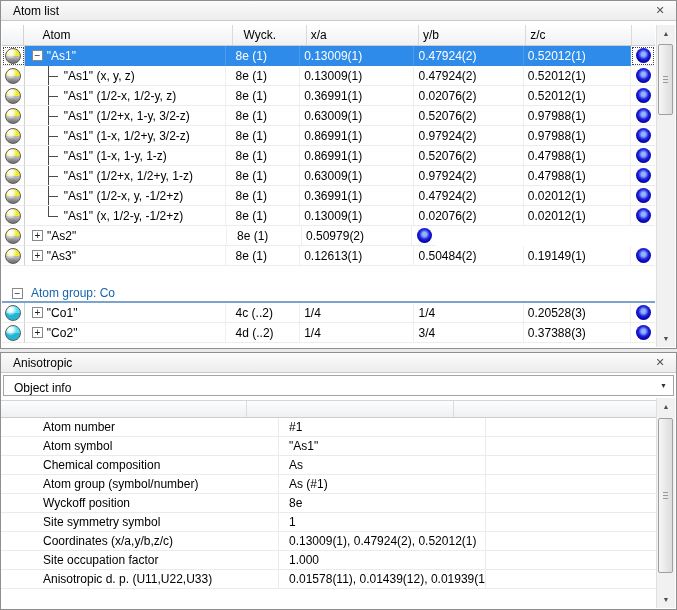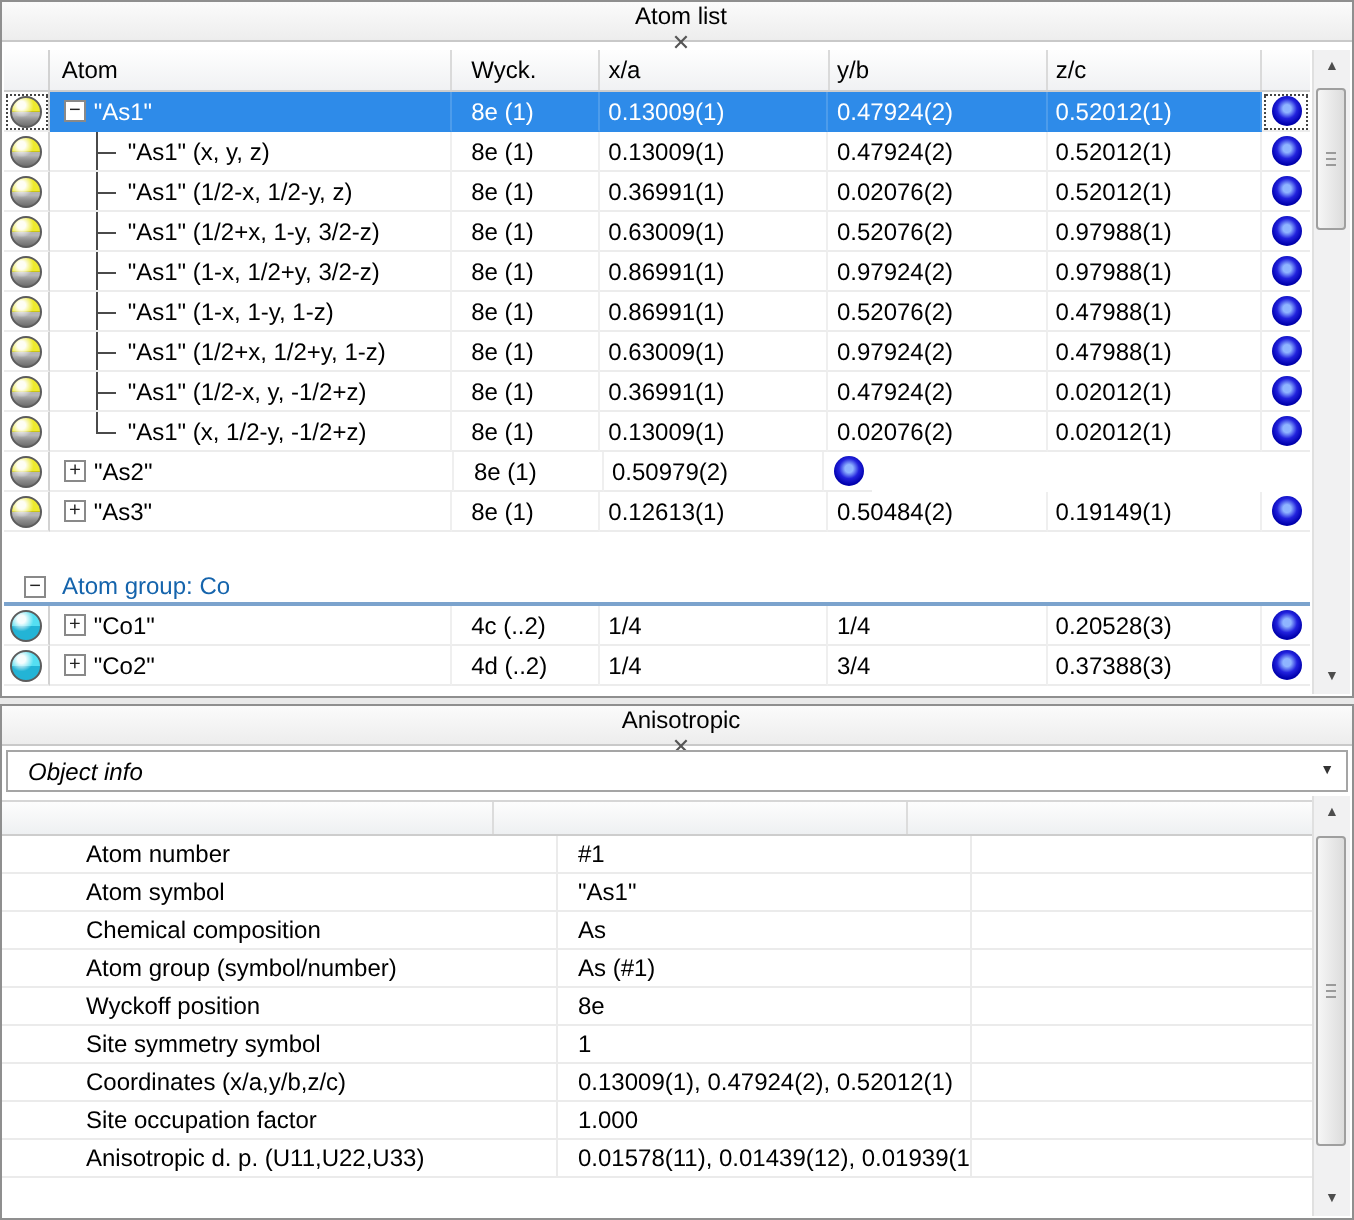--- a/index.html
+++ b/index.html
@@ -4,39 +4,39 @@
 <style>
   * { margin:0; padding:0; box-sizing:border-box; }
   html,body { width:677px; height:610px; overflow:hidden;
     font-family:"Liberation Sans", sans-serif; font-size:12px; color:#000; background:#e9e9e9; }
 
   .panel { position:absolute; left:0; width:677px; background:#fff; border:1px solid #8f8f8f; }
   #atom-list-panel { top:0; height:349px; }
   #properties-panel { top:352px; height:258px; }
 
   .titlebar { height:20px; background:linear-gradient(#fbfbfb,#ededed); border-bottom:1px solid #c9c9c9;
-    display:flex; align-items:center; padding:0 8px 0 12px;flex-direction:column; }
+    display:flex; align-items:center; padding:0 8px 0 12px; }
   .titlebar .t-label { flex:1; }
   .close-btn { width:16px; height:16px; display:flex; align-items:center; justify-content:center;
     color:#555; font-size:11px; cursor:default; }
 
   
   .tbl { position:absolute; left:1px; right:21px; top:24px; bottom:1px; background:#fff; overflow:hidden; }
   .hdr { display:flex; height:21px; background:linear-gradient(#fefefe,#f0f1f3); border-bottom:1px solid #cdcdcd; }
   .hcell { border-right:1px solid #dadada; display:flex; align-items:center; }
   .cell { border-right:1px solid #efefef; border-bottom:1px solid #ececec; display:flex; align-items:center;
     overflow:hidden; white-space:nowrap; position:relative; }
   .c-icon { width:23px; justify-content:center; border-right:1px solid #d2d2d2 !important; }
   .c-atom { width:202px; }
   .c-wyck { width:75px; padding-left:10px; }
   .c-xa { width:115px; padding-left:4px; }
   .c-yb { width:110px; padding-left:4px; }
   .c-zc { width:108px; padding-left:4px; }
   .c-btn { width:24px; justify-content:center; border-right:none !important; }
-  .hdr .c-atom { padding-left:6px; }
+  .hdr .c-atom { padding-left:6px;margin-left:12px; }
   .arow { display:flex; height:20px; background:#fff; }
   .arow.selected .cell.sel-bg { background:#2e8be9; color:#fff; border-bottom-color:#2e8be9; border-right-color:#4d9ceb; }
   .focus-dotted { outline:1px dotted #444; outline-offset:-2px; }
 
   .ball { width:16px; height:16px; border-radius:50%; border:1px solid #5c5c5c; flex:none; }
   .ball.as { background:
       radial-gradient(circle at 34% 26%, rgba(255,255,255,.95) 0 2px, rgba(255,255,255,0) 44%),
       linear-gradient(to bottom, #eeea2e 0 48%, #c9c414 48% 51%, #b5b5b5 51% 62%, #8b8b8b 80%, #6e6e6e 100%); }
   .ball.co { background:
       radial-gradient(circle at 34% 26%, rgba(255,255,255,.95) 0 2px, rgba(255,255,255,0) 44%),
@@ -69,21 +69,21 @@
   .sb-thumb { position:absolute; left:1px; right:2px; border:1px solid #9f9f9f; border-radius:2px;
       background:linear-gradient(to right,#f6f6f6,#dcdcdc); }
   .sb-thumb::after { content:""; position:absolute; left:4px; right:4px; top:50%; height:8px;
       transform:translateY(-4px);
       background:repeating-linear-gradient(to bottom,#9a9a9a 0 1px,rgba(0,0,0,0) 1px 3px); }
   #sb-atoms .sb-thumb { top:19px; height:71px; }
   #sb-props .sb-thumb { top:20px; height:155px; }
 
   
   .combo { position:relative; margin:2px; height:21px; border:1px solid #a5a5a5; background:#fff;
-      display:flex; align-items:center; padding-left:10px;font-style:italic; }
+      display:flex; align-items:flex-end; padding-left:10px; }
   .combo-arrow { position:absolute; right:6px; top:0; bottom:0; display:flex; align-items:center;
       font-size:7px; color:#333; }
   .phdr { display:flex; height:18px; margin-top:4px; background:linear-gradient(#fdfdfd,#eef0f2);
       border-top:1px solid #d6d6d6; border-bottom:1px solid #cdcdcd; margin-right:20px; }
   .pcol1 { width:245px; } .pcol2 { width:207px; border-left:1px solid #dcdcdc; }
   .pcol3 { flex:1; border-left:1px solid #dcdcdc; }
   .prow { display:flex; height:19px; margin-right:20px; border-bottom:1px solid #ebebeb; align-items:stretch;padding-left:32px; }
   .prow span { display:flex; align-items:center; overflow:hidden; white-space:nowrap; }
   .plabel { width:245px; padding-left:10px; }
   .pvalue { width:207px; padding-left:10px; border-left:1px solid #ebebeb; }

